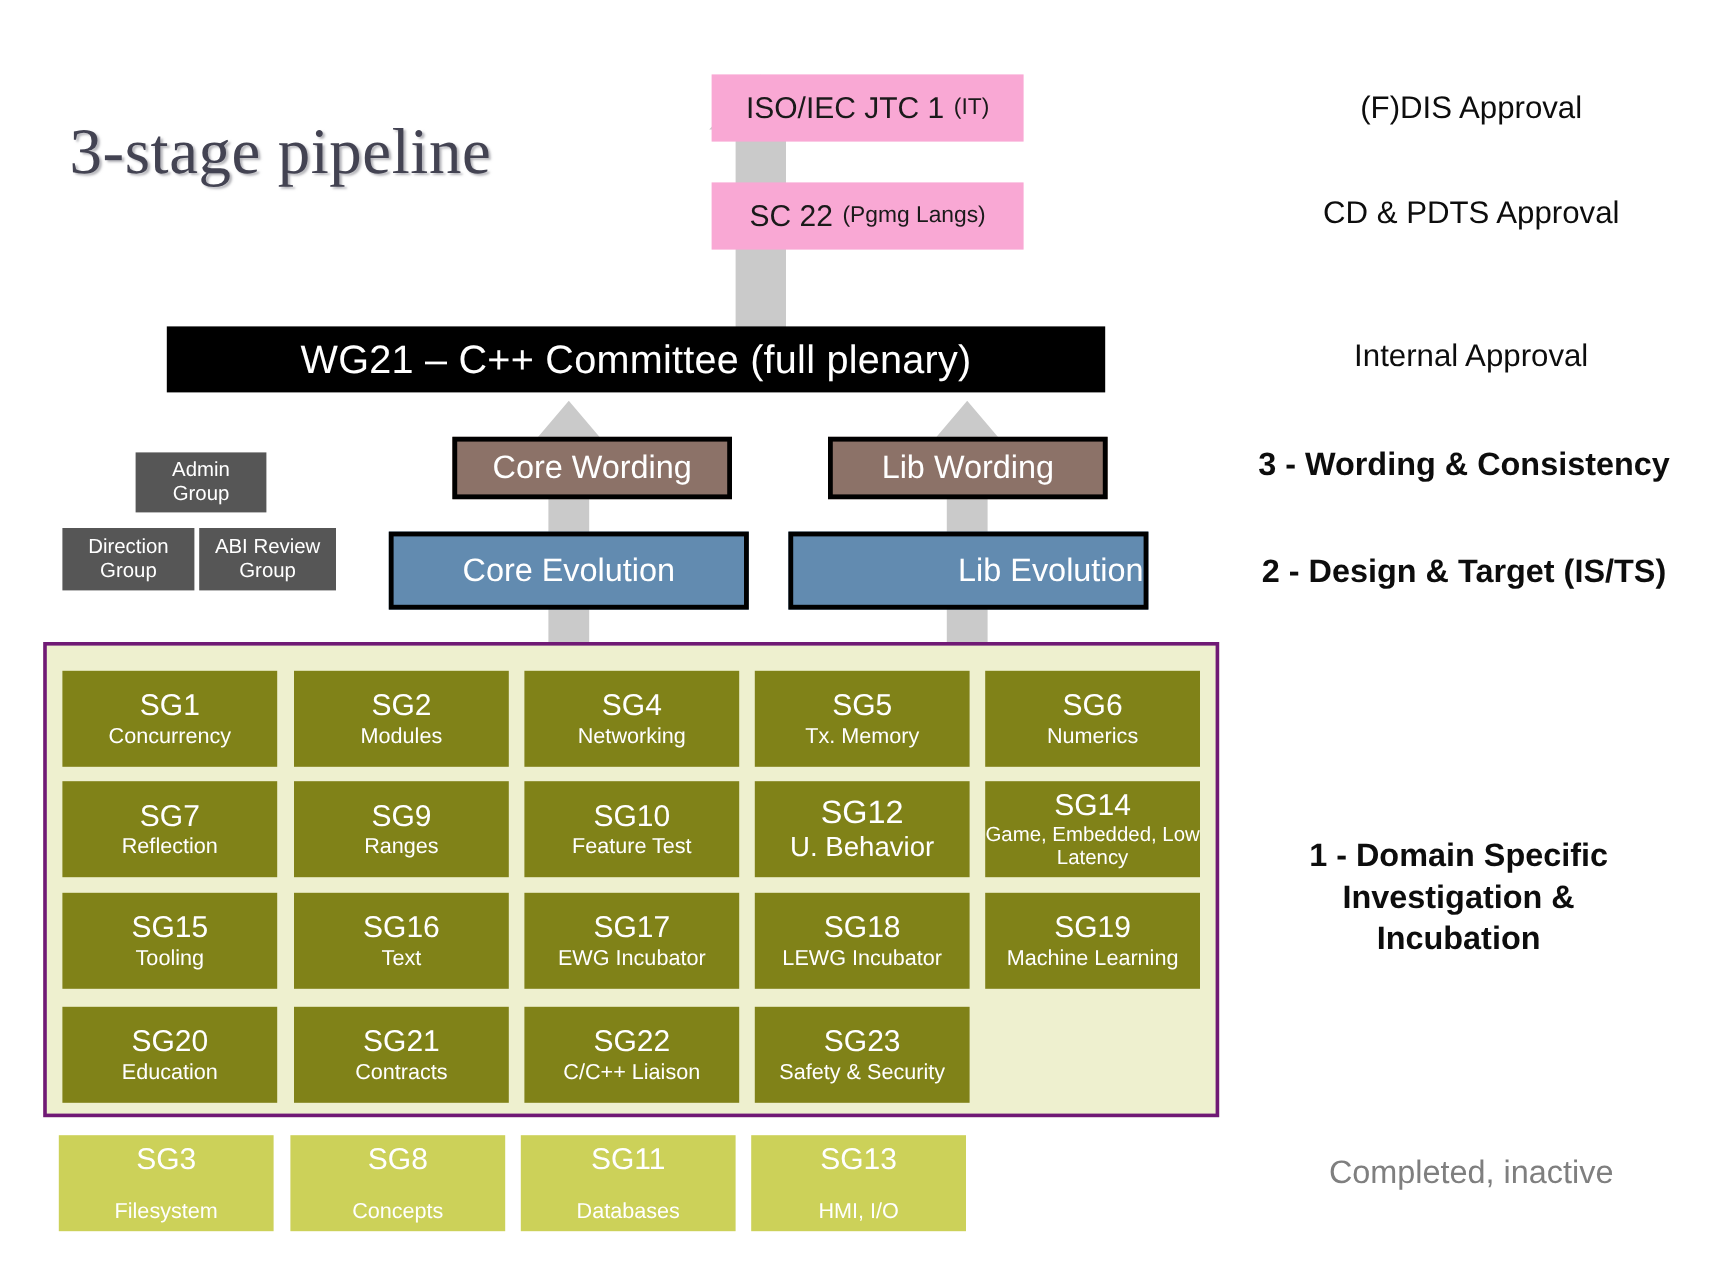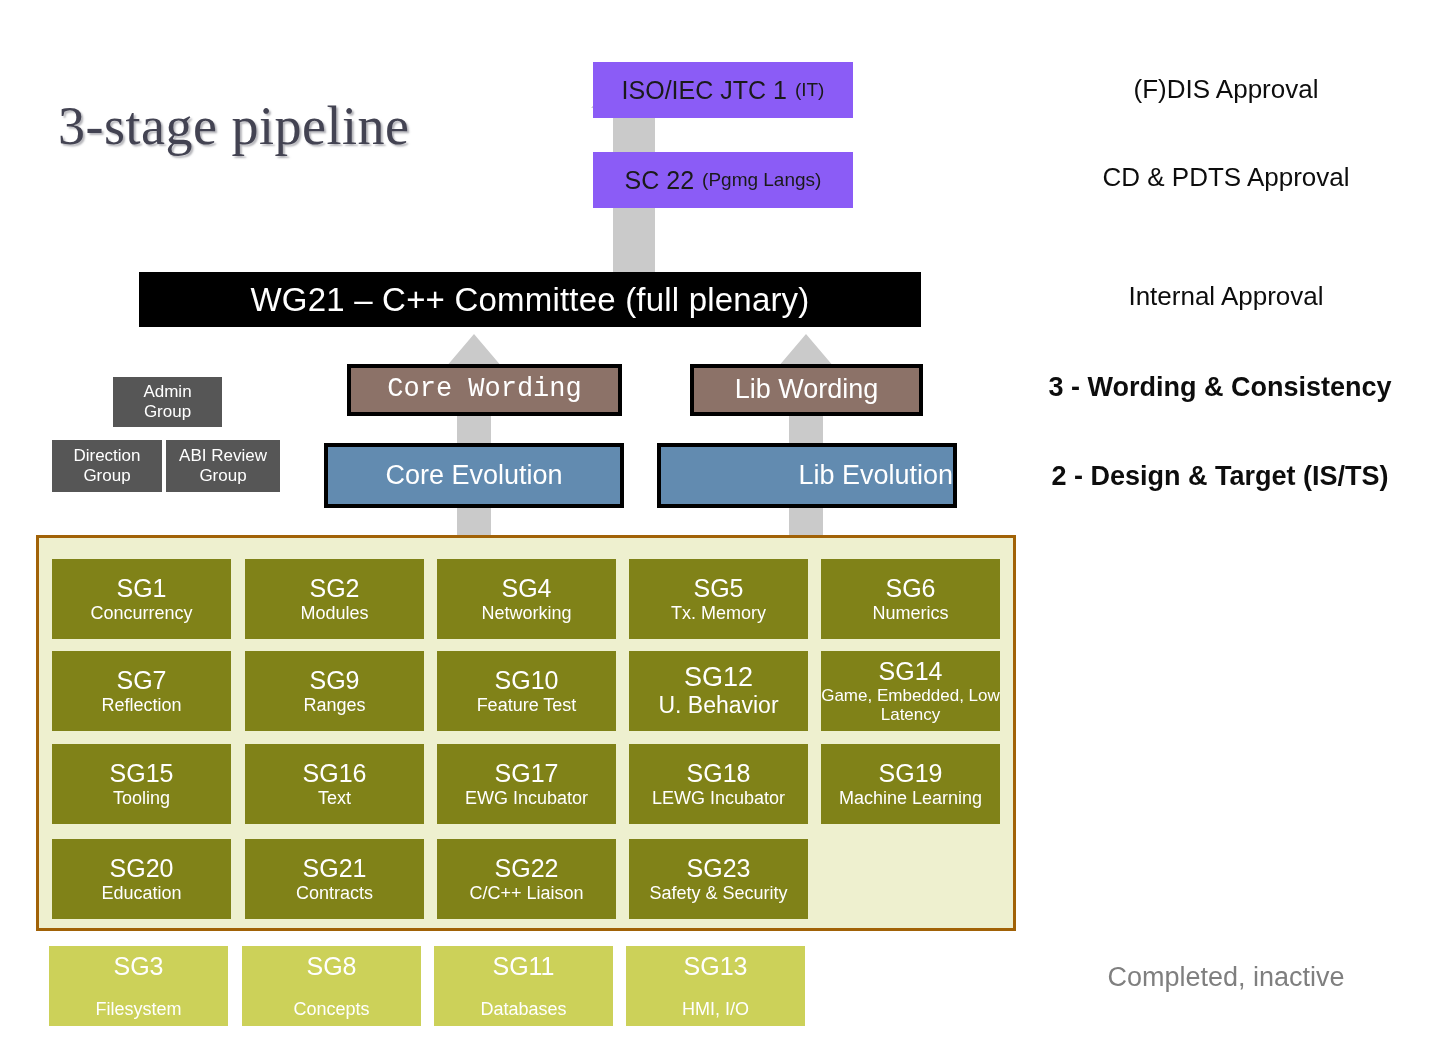--- a/index.html
+++ b/index.html
@@ -21,21 +21,21 @@
   }
 
   
   .box{
     display:flex;flex-direction:column;align-items:center;justify-content:center;
     text-align:center;line-height:1.08;
   }
 
   
   .greybox{
-    background:#8b5cf6;color:#1a1a1a;font-size:25px;
+    background:#f9a8d4;color:#1a1a1a;font-size:25px;
     justify-content:center;align-items:flex-start;
     flex-direction:row;
   }
   .greybox .sub{font-size:19px;margin-left:8px;align-self:center;}
   .greybox .main{align-self:center;}
 
   
   .arrow{pointer-events:none;}
   .arrow svg{display:block;}
 
@@ -53,21 +53,21 @@
   
   .wording{
     background:#8c7268;color:#ffffff;font-size:27px;border:4px solid #000;
   }
   .evolution{
     background:#628bb0;color:#ffffff;font-size:27px;border:4px solid #000;
   }
 
   
   .sgwrap{
-    background:#eef0cf;border:3px solid #a16207;
+    background:#eef0cf;border:3px solid #701a75;
   }
   .sg{
     background:#808218;color:#ffffff;
   }
   .sg .code{font-size:25px;line-height:1.05;}
   .sg .desc{font-size:18px;line-height:1.12;margin-top:2px;}
   .sg.big .code{font-size:27px;}
   .sg.big .desc{font-size:23px;}
   .sg.tight .desc{font-size:17px;}
 
@@ -132,21 +132,21 @@
   <div class="abs box grp" style="left:52px;top:440px;width:110px;height:52px;">
     <span>Direction</span>
     <span>Group</span>
   </div>
 
   <div class="abs box grp" style="left:166px;top:440px;width:114px;height:52px;">
     <span>ABI Review</span>
     <span>Group</span>
   </div>
 
-  <div class="abs box wording" style="left:347px;top:364px;width:275px;height:52px;font-family:Liberation Mono, monospace;">
+  <div class="abs box wording" style="left:377px;top:364px;width:233px;height:52px;">
     <span>Core Wording</span>
   </div>
 
   <div class="abs box wording" style="left:690px;top:364px;width:233px;height:52px;">
     <span>Lib Wording</span>
   </div>
 
   <div class="abs box evolution" style="left:324px;top:443px;width:300px;height:65px;">
     <span>Core Evolution</span>
   </div>
@@ -258,16 +258,17 @@
   <div class="abs cap" style="left:1040px;top:68px;width:372px;height:44px;">(F)DIS Approval</div>
 
   <div class="abs cap" style="left:1040px;top:156px;width:372px;height:44px;">CD &amp; PDTS Approval</div>
 
   <div class="abs cap" style="left:1040px;top:275px;width:372px;height:44px;">Internal Approval</div>
 
   <div class="abs cap bold" style="left:1010px;top:365px;width:420px;height:44px;">3 - Wording &amp; Consistency</div>
 
   <div class="abs cap bold" style="left:1010px;top:454px;width:420px;height:44px;">2 - Design &amp; Target (IS/TS)</div>
 
+  <div class="abs cap bold" style="left:1048px;top:688px;width:335px;height:120px;">1 - Domain Specific Investigation &amp; Incubation</div>
 
   <div class="abs cap muted" style="left:1040px;top:953px;width:372px;height:48px;">Completed, inactive</div>
 
 </div>
 
 </body></html>

